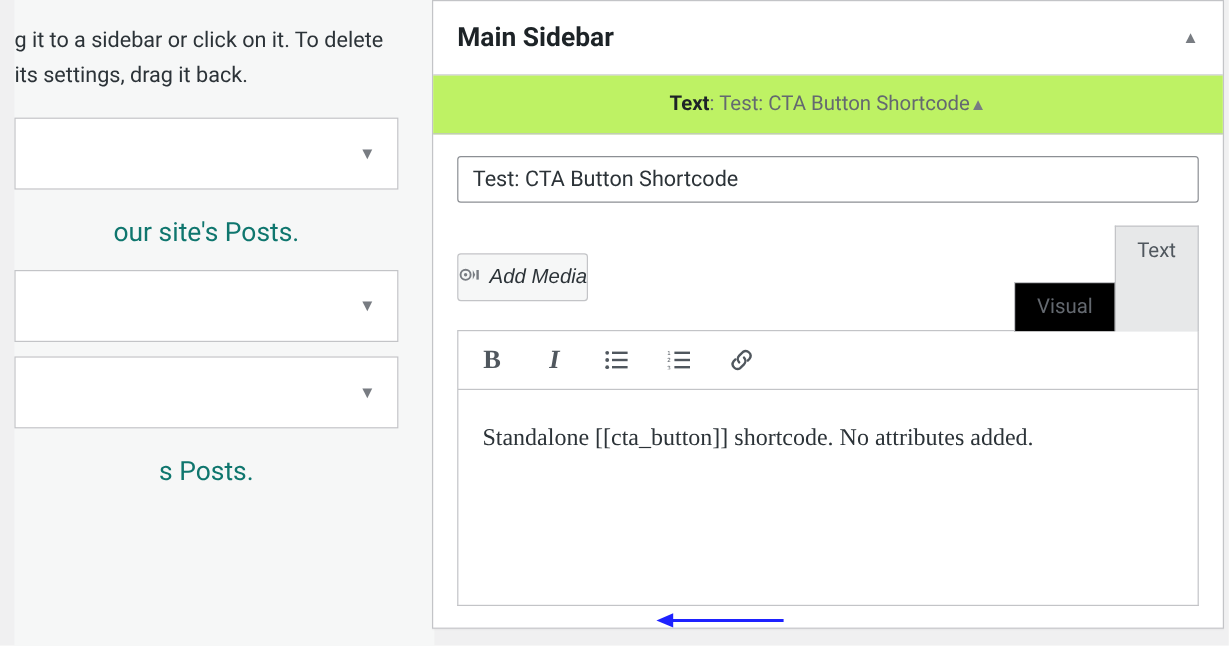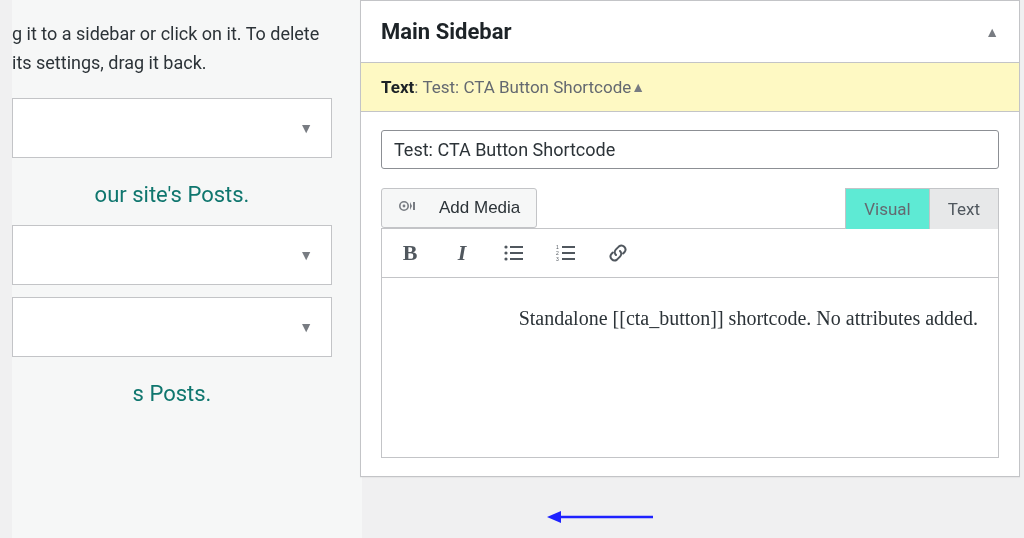--- a/index.html
+++ b/index.html
@@ -71,25 +71,25 @@
       font-size: 22px;
       font-weight: 700;
       color: #1d2327;
     }
     .caret-up {
       color: #787c82;
       font-size: 14px;
     }
     
     .widget-header {
-      background: #fef9c3;
+      background: #bef264;
       border-bottom: 1px solid #c3c4c7;
       padding: 14px 20px;
       display: flex;
-      justify-content: flex-start;
+      justify-content: center;
       align-items: center;
     }
     .widget-header-text {
       font-size: 17px;
       color: #1d2327;
     }
     .widget-header-text .type {
       font-weight: 700;
     }
     .widget-header-text .name {
@@ -119,28 +119,29 @@
     .media-row {
       display: flex;
       justify-content: space-between;
       align-items: center;
       margin-top: 18px;
       margin-bottom: 0;
     }
     .add-media-btn {
       display: inline-flex;
       align-items: center;
-      gap: 19px;
+      gap: 4px;
       background: #f6f7f7;
       border: 1px solid #c3c4c7;
       border-radius: 3px;
-      padding: 9px 16px;
+      padding: 9px 0;
       font-size: 17px;
       color: #2c3338;
       cursor: pointer;
+      font-style: italic;
     }
     .media-icon {
       display: inline-flex;
       color: #787c82;
     }
     
     .editor-tabs {
       display: flex;
     }
     .editor-tab {
@@ -148,22 +149,23 @@
       font-size: 17px;
       border: 1px solid #c3c4c7;
       background: #f0f0f1;
       color: #646970;
       cursor: pointer;
       border-bottom: none;
       position: relative;
       top: 1px;
     }
     .editor-tab.inactive {
-      background: #5eead4;
+      background: #000000;
       border-right: none;
+      margin-top: 47px;
     }
     .editor-tab.active {
       background: #e7e8e9;
       color: #50575e;
     }
     
     .editor-toolbar {
       border: 1px solid #c3c4c7;
       background: #fff;
       padding: 10px 14px;
@@ -191,21 +193,20 @@
       padding: 24px 20px;
       font-family: Georgia, serif;
       font-size: 20px;
       line-height: 1.6;
       color: #2c3338;
       min-height: 180px;
       position: relative;
     }
     .editor-content p {
       margin-bottom: 22px;
-      text-align: right;
     }
     
     .annotation-arrow {
       position: absolute;
       left: 545px;
       top: 503px;
       pointer-events: none;
     }
   </style>
 </head>

